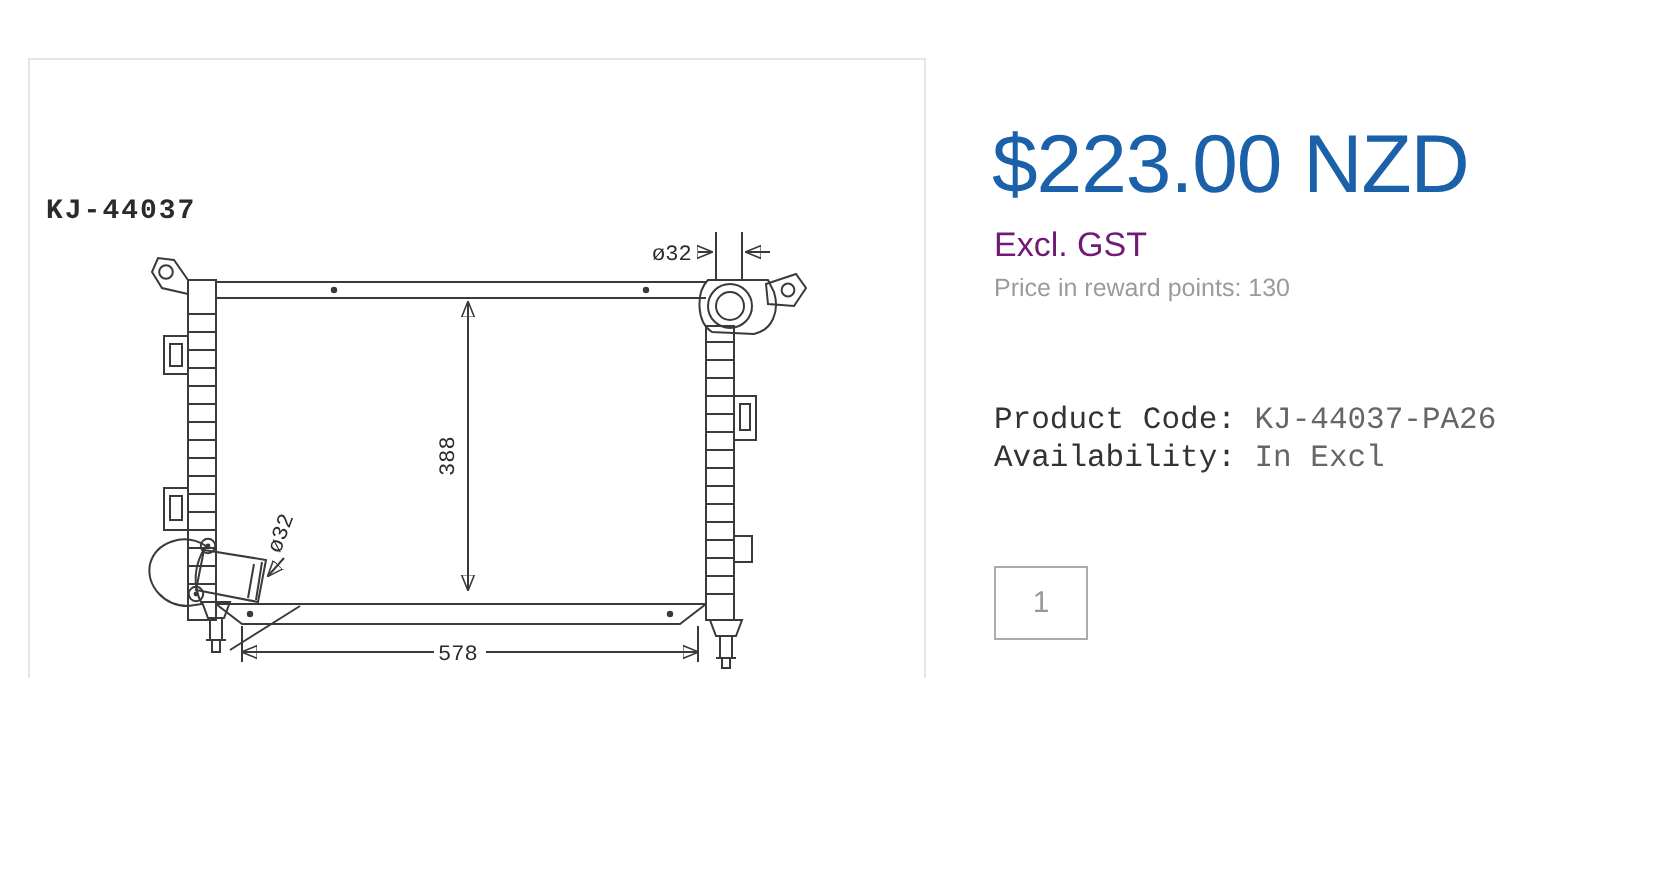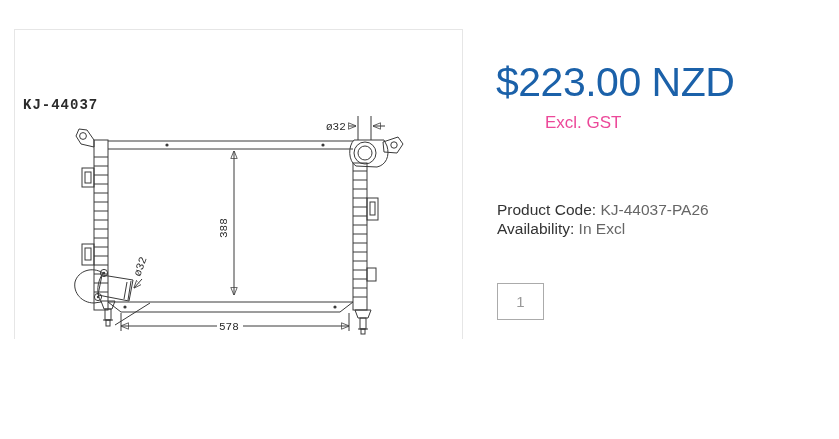--- a/index.html
+++ b/index.html
@@ -27,27 +27,27 @@
   .part-no { font-size:14px; font-weight:700; letter-spacing:1px; }
   .dim-label { font-size:11px; }
   
   .price {
     position:absolute; left:496px; top:59px;
     font-size:41px; font-weight:400; color:#1b61a9;
     letter-spacing:-0.5px; white-space:nowrap;text-align:right;
   }
   .tax-note {
     position:absolute; left:497px; top:113px;
-    font-size:17px; color:#ec4899;margin-left:48px;
+    font-size:17px; color:#701a75;
   }
   .reward-points {
     position:absolute; left:497px; top:137px;
     font-size:12.5px; color:#9b9b9b;
   }
-  .meta-line { position:absolute; left:497px; font-size:15.5px; color:#333333; white-space:nowrap; }
+  .meta-line { position:absolute; left:497px; font-size:15.5px; color:#333333; white-space:nowrap;font-family:Liberation Mono, monospace; }
   .meta-line .val { color:#666666; }
   .code-line { top:201px; }
   .availability-line { top:220px; }
   .qty-input {
     position:absolute; left:497px; top:283px;
     width:47px; height:37px;
     border:1px solid #ababab; background:#fff;
     text-align:center; font-size:15px; color:#999999;
     font-family:"Liberation Sans", sans-serif;
     outline:none;
@@ -148,20 +148,21 @@
         <text class="dim-label" transform="translate(125,247) rotate(-70)">ø32</text>
         <line x1="127" y1="249" x2="119" y2="258" marker-end="url(#arr)"></line>
       </g>
     </svg>
   </div>
 
   <div class="price">$223.00 NZD</div>
 
   <div class="tax-note">Excl. GST</div>
 
+  <div class="reward-points">Price in reward points: 130</div>
 
   <div class="meta-line code-line">
     <span>Product Code:</span>
     <span class="val">KJ-44037-PA26</span>
   </div>
 
   <div class="meta-line availability-line">
     <span>Availability:</span>
     <span class="val">In Excl</span>
   </div>

